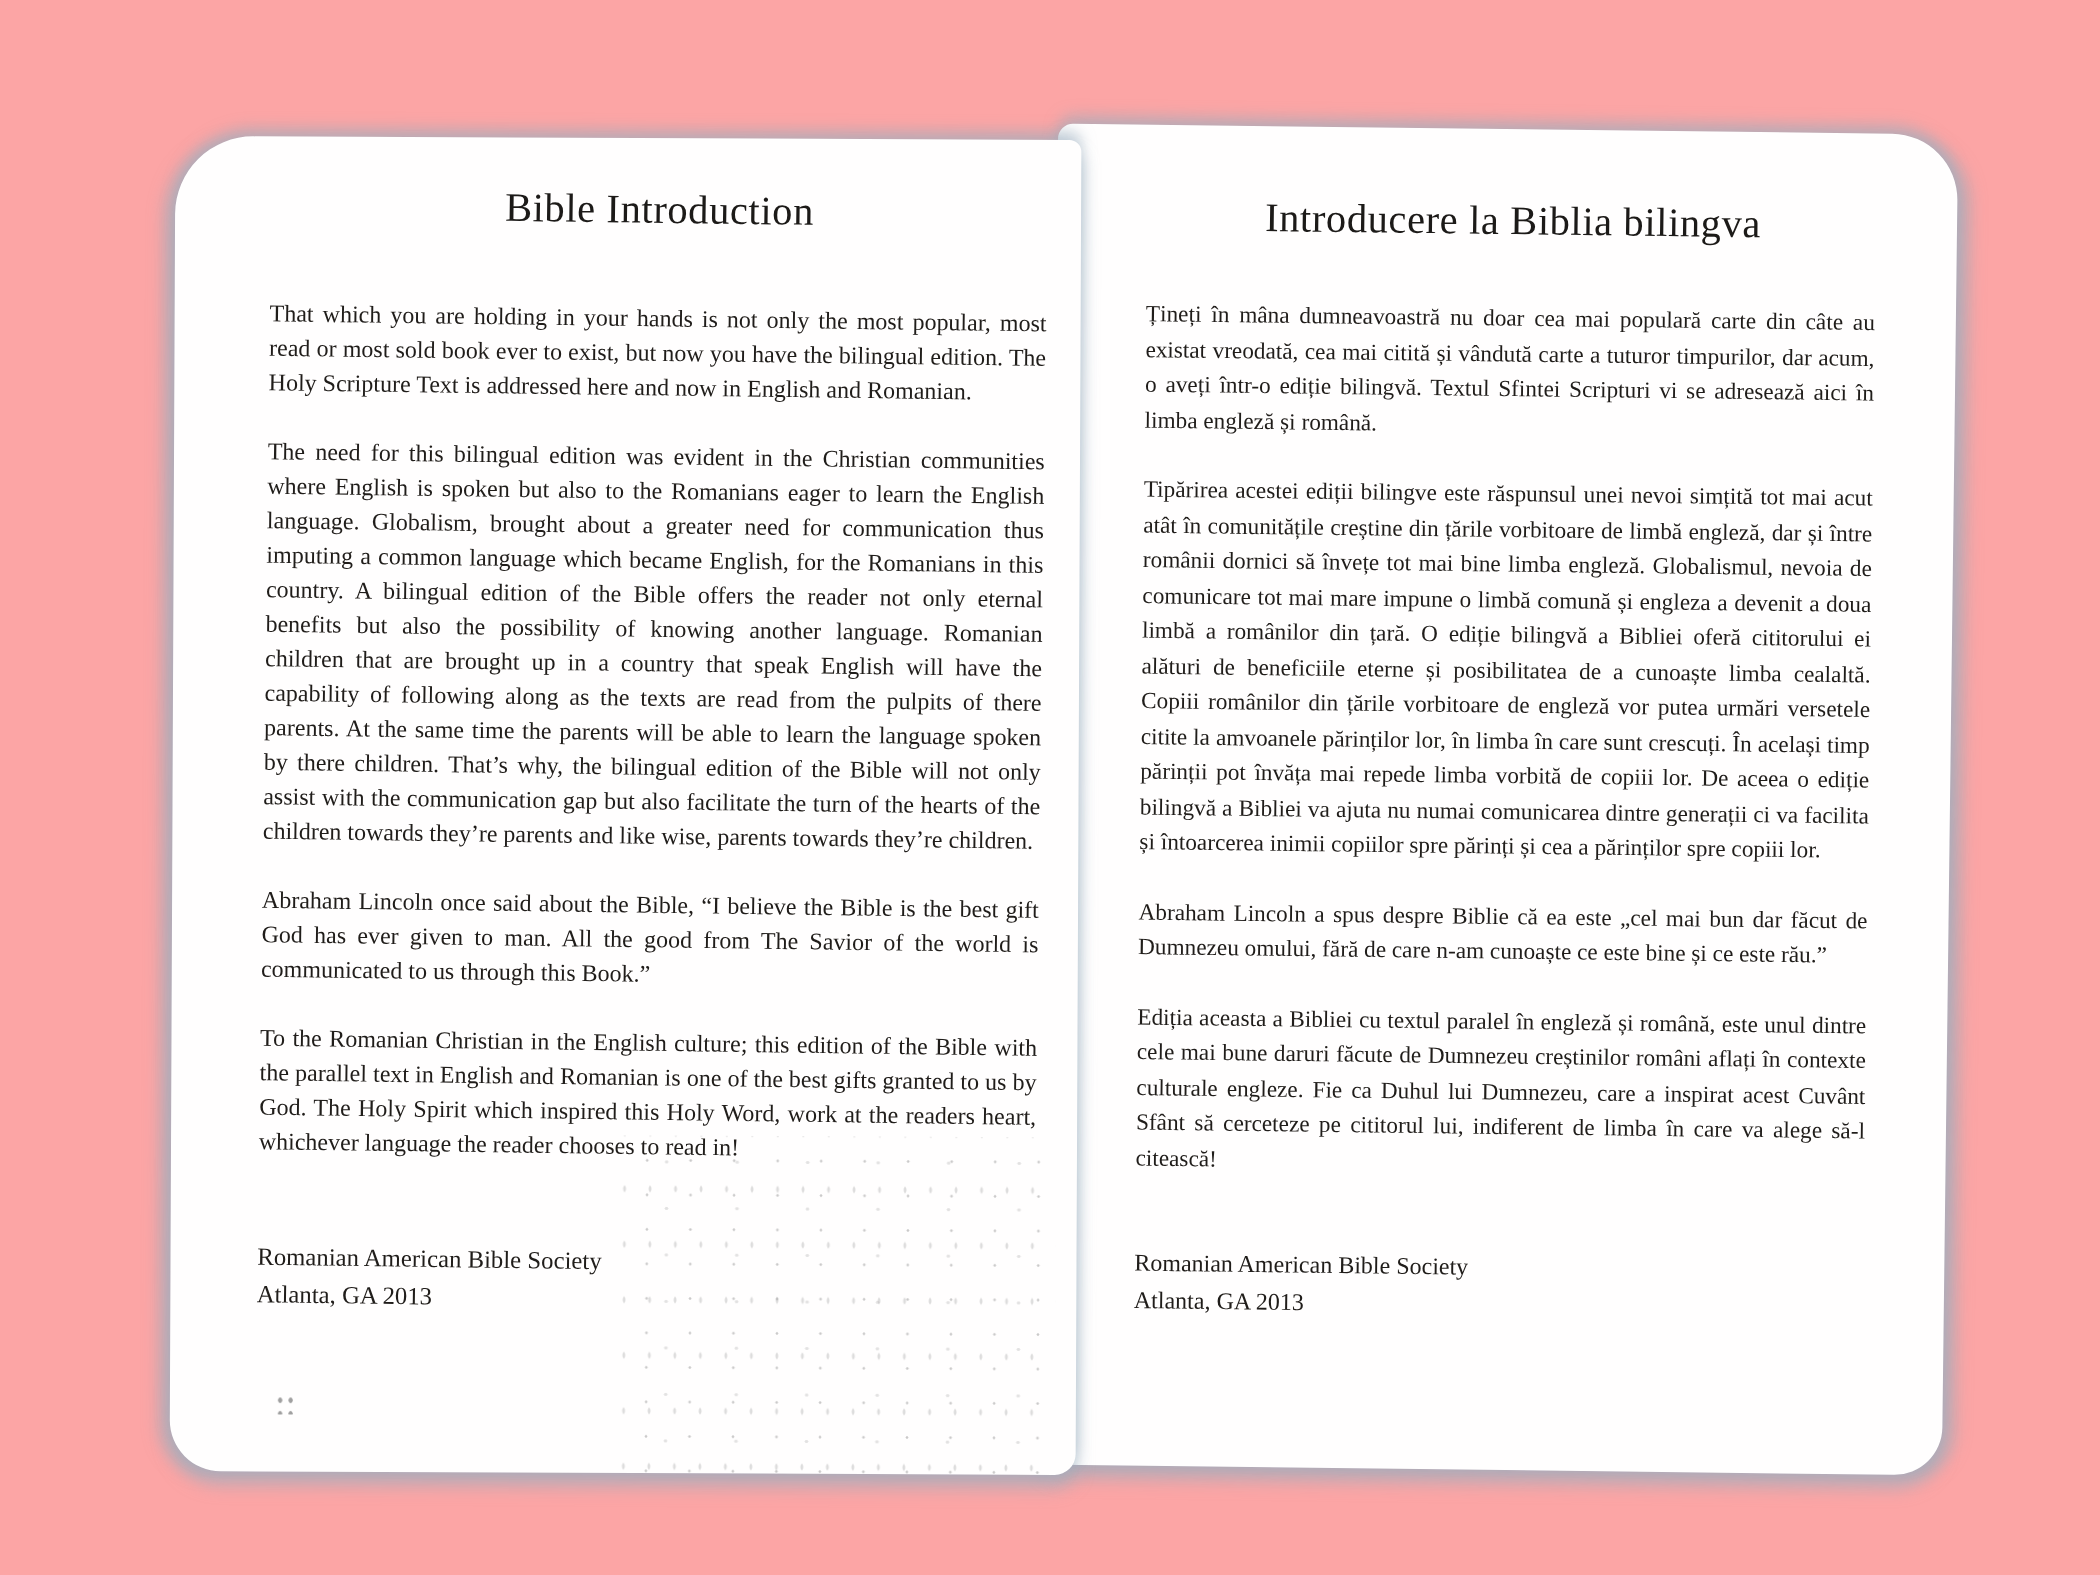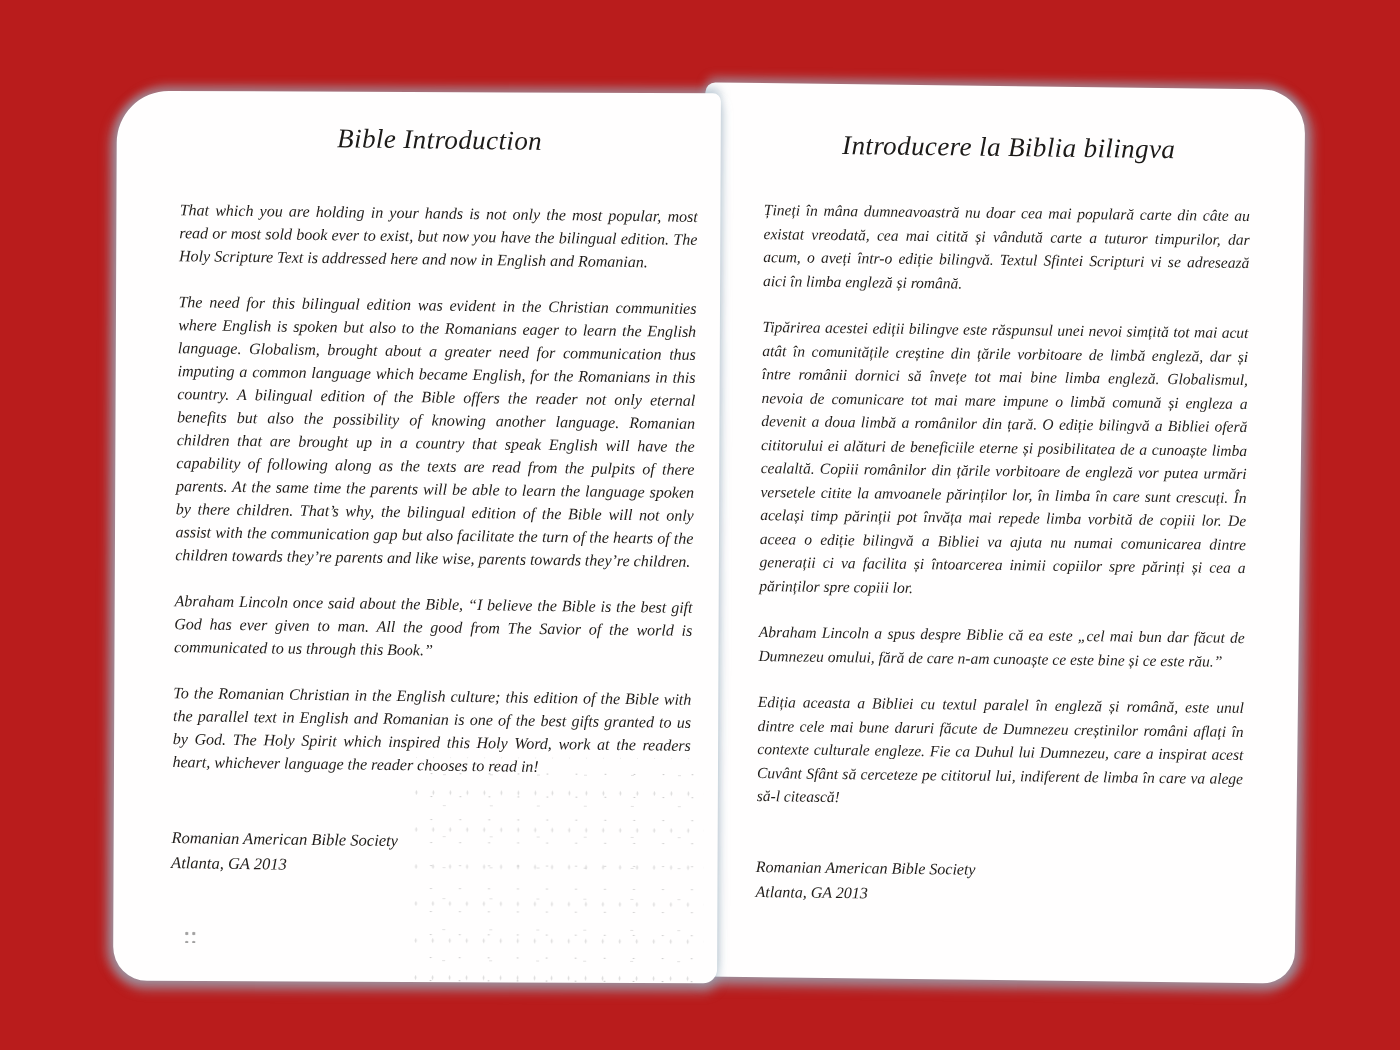--- a/index.html
+++ b/index.html
@@ -4,22 +4,21 @@
 <style>
   html, body {
     margin: 0; padding: 0;
     width: 1400px; height: 1050px;
     background: #ffffff;
     overflow: hidden;
     font-family: "Liberation Serif", "DejaVu Serif", serif;
   }
   .scan-bg {
     position: absolute; inset: 0;
-    background: #b91c1c;
-    font-style: italic;
+    background: #fca5a5;
   }
   .book-spread {
     position: absolute;
     left: 115px; top: 84px;
     width: 1188px; height: 908px;
   }
   .page {
     position: absolute;
     background: #fffefe;
   }

